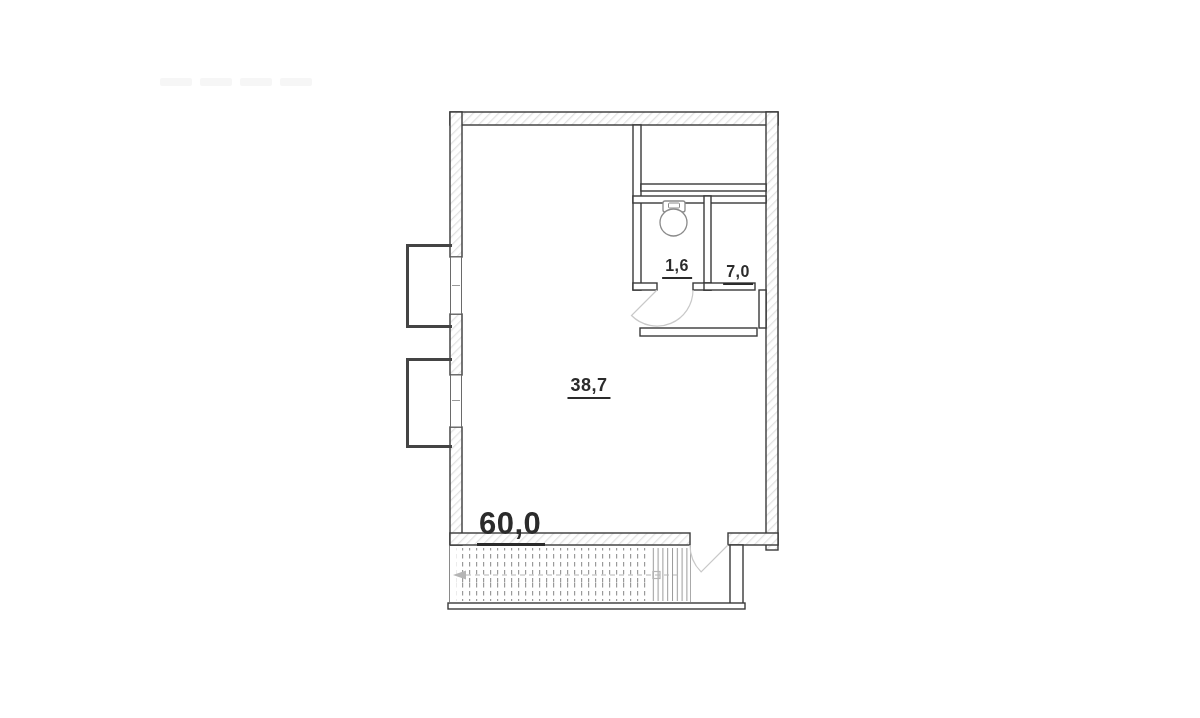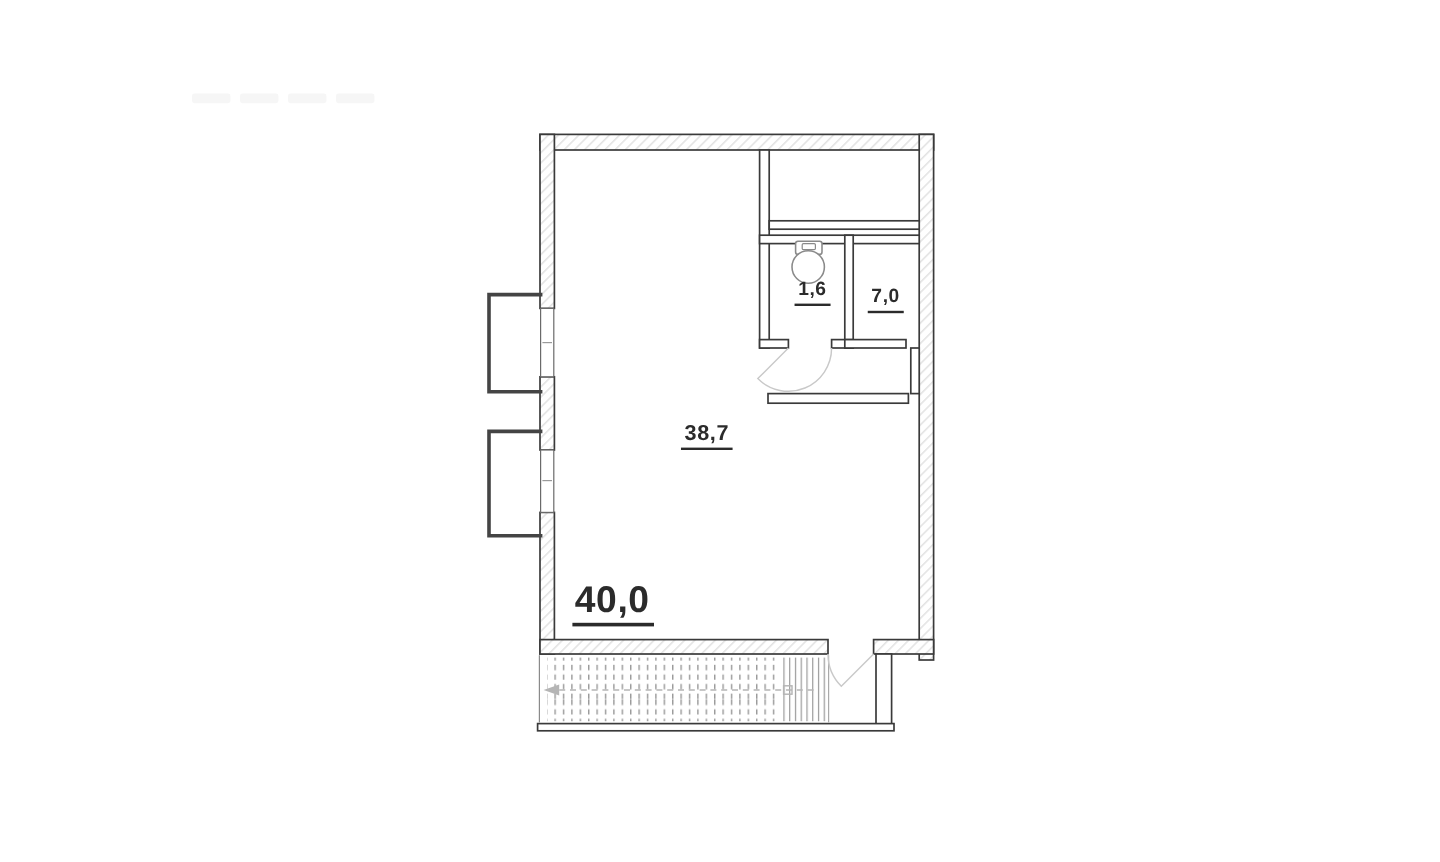--- a/index.html
+++ b/index.html
@@ -18,20 +18,21 @@
     color: #2b2b2b;
     line-height: 1;
     letter-spacing: 0.5px;
     white-space: nowrap;
   }
   .lbl.centered { transform: translateX(-50%); }
   .lbl .u {
     display: inline-block;
     padding: 0 3px 3px 3px;
     border-bottom: 2px solid #2b2b2b;
+    margin-top: 24px;
   }
   #label-total { left: 477px; top: 484px; font-size: 31px; }
   #label-total .u { padding: 0 4px 4px 2px; border-bottom-width: 3px; }
   #label-living { left: 589px; top: 352px; font-size: 18px; }
   #label-wc { left: 677px; top: 234px; font-size: 16px; }
   #label-hall { left: 738px; top: 240px; font-size: 16px; }
   .wm {
     position: absolute;
     top: 78px;
     width: 32px;
@@ -118,21 +119,21 @@
     </g>
 
     <g fill="#ffffff" stroke="#8a8a8a" stroke-width="1.3">
       <rect x="663" y="201" width="22" height="11" rx="2"></rect>
       <rect x="668.5" y="203" width="11" height="5" rx="1" stroke-width="1"></rect>
       <ellipse cx="673.5" cy="222.5" rx="13.5" ry="13.5"></ellipse>
     </g>
   </svg>
 
   <div class="lbl" id="label-total">
-    <span class="u">40,0</span>
+    <span class="u">60,0</span>
   </div>
   <div class="lbl centered" id="label-living">
     <span class="u">38,7</span>
   </div>
   <div class="lbl centered" id="label-wc">
     <span class="u">1,6</span>
   </div>
   <div class="lbl centered" id="label-hall">
     <span class="u">7,0</span>
   </div>

